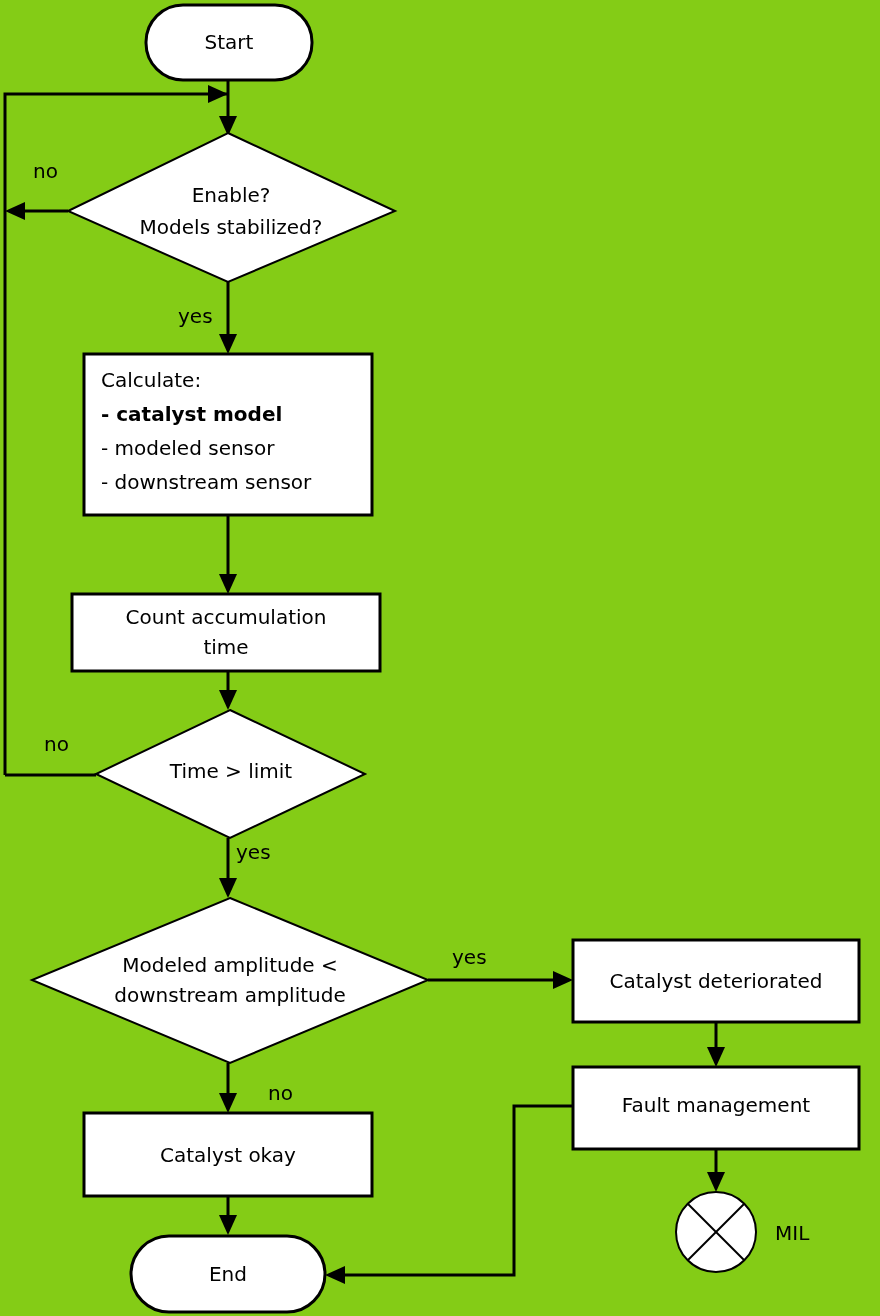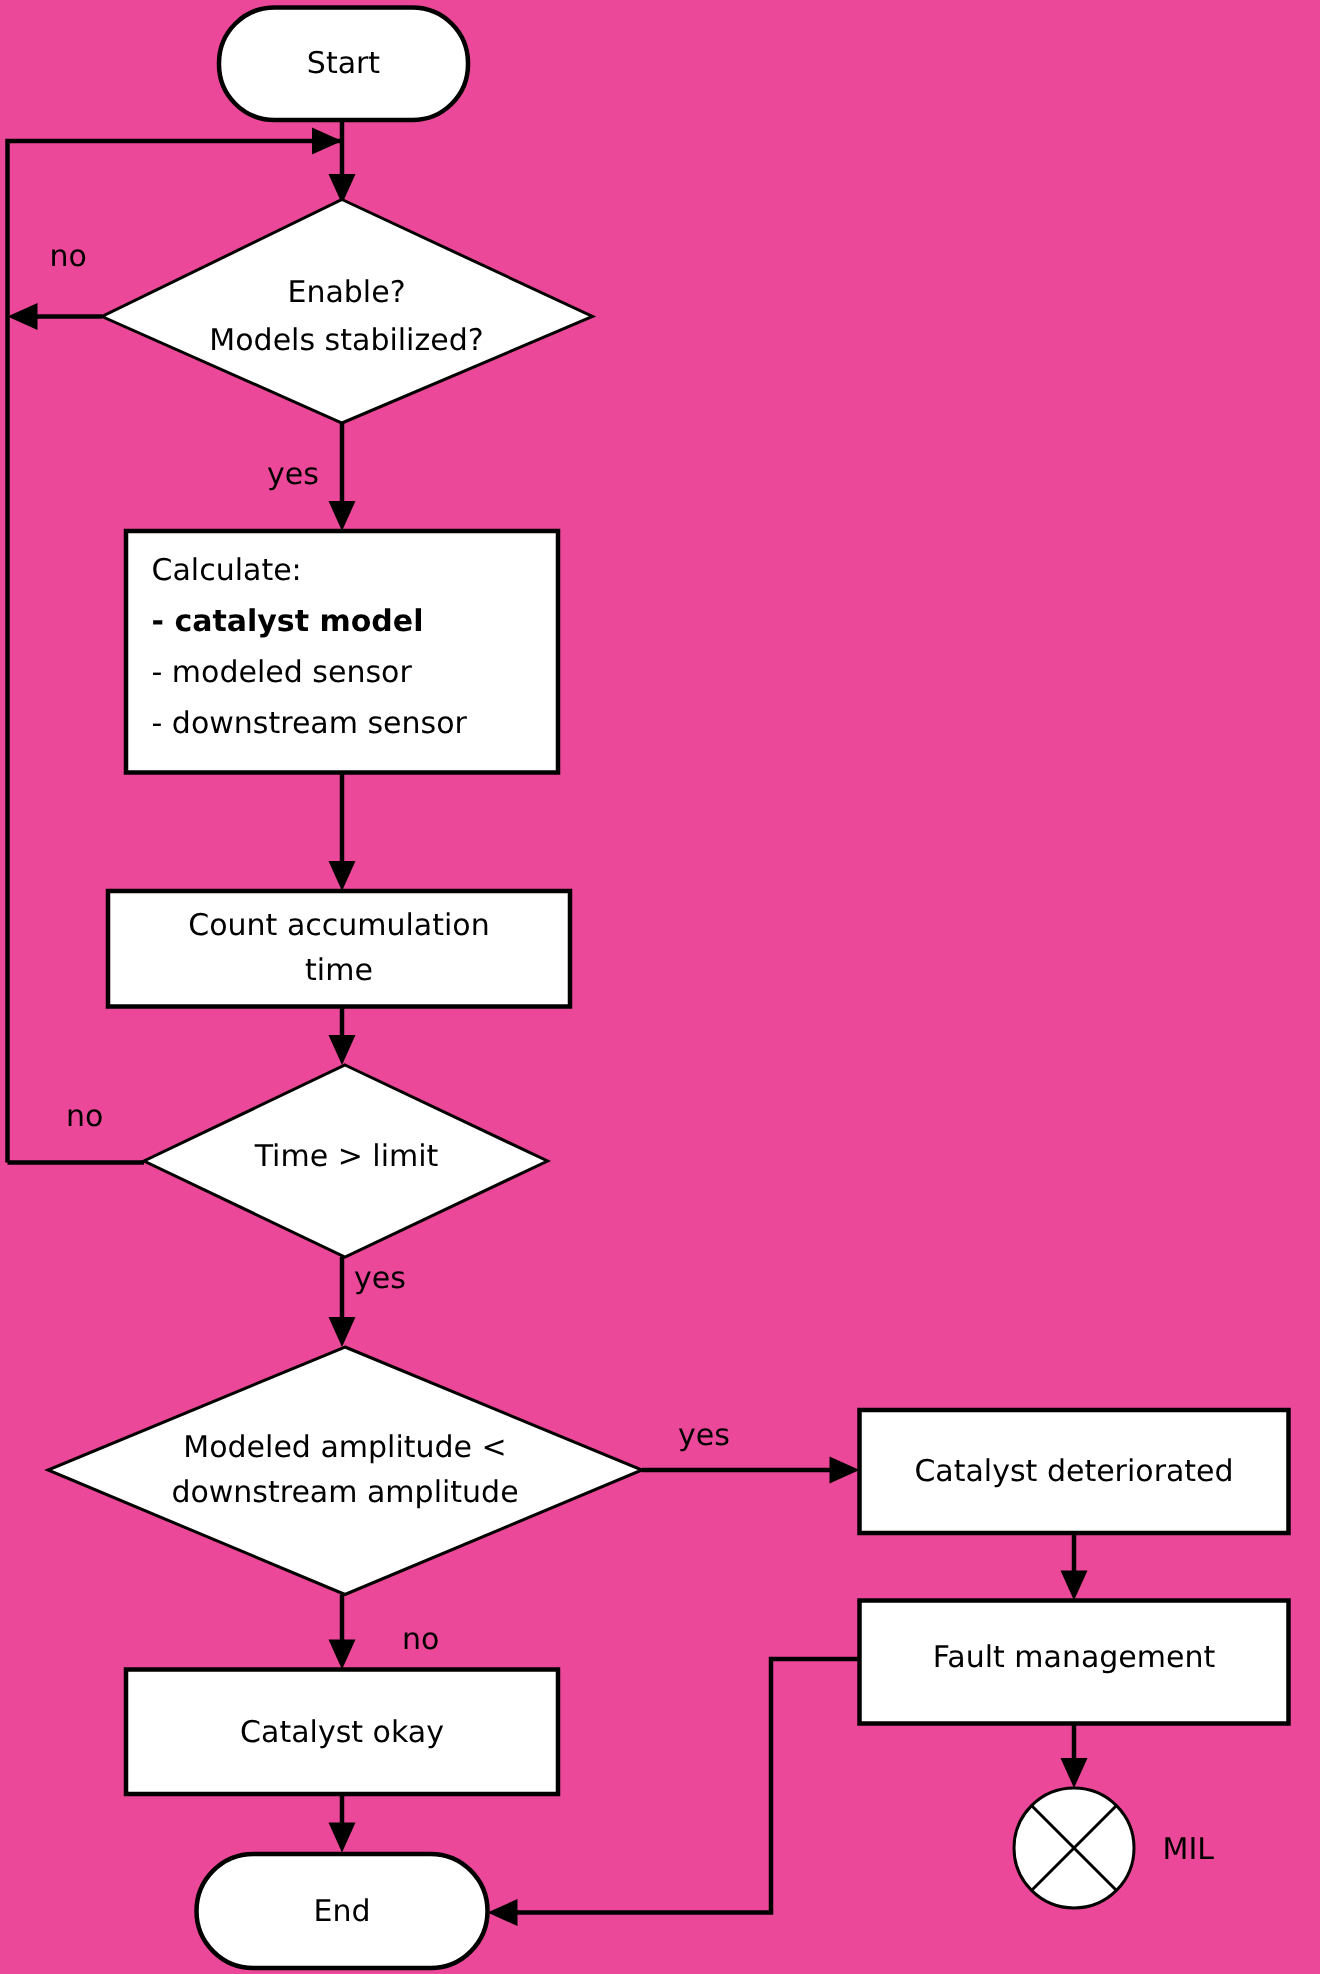--- a/index.html
+++ b/index.html
@@ -4,21 +4,21 @@
 <style>
   html, body {
     margin: 0;
     padding: 0;
     background: #ffffff;
   }
   #flowchart-root {
     position: relative;
     width: 880px;
     height: 1316px;
-    background: #ec4899;
+    background: #84cc16;
     font-family: "DejaVu Sans", sans-serif;
   }
   svg#flow-svg {
     display: block;
     width: 880px;
     height: 1316px;
   }
   .shape-stroke {
     fill: #ffffff;
     stroke: #000000;

